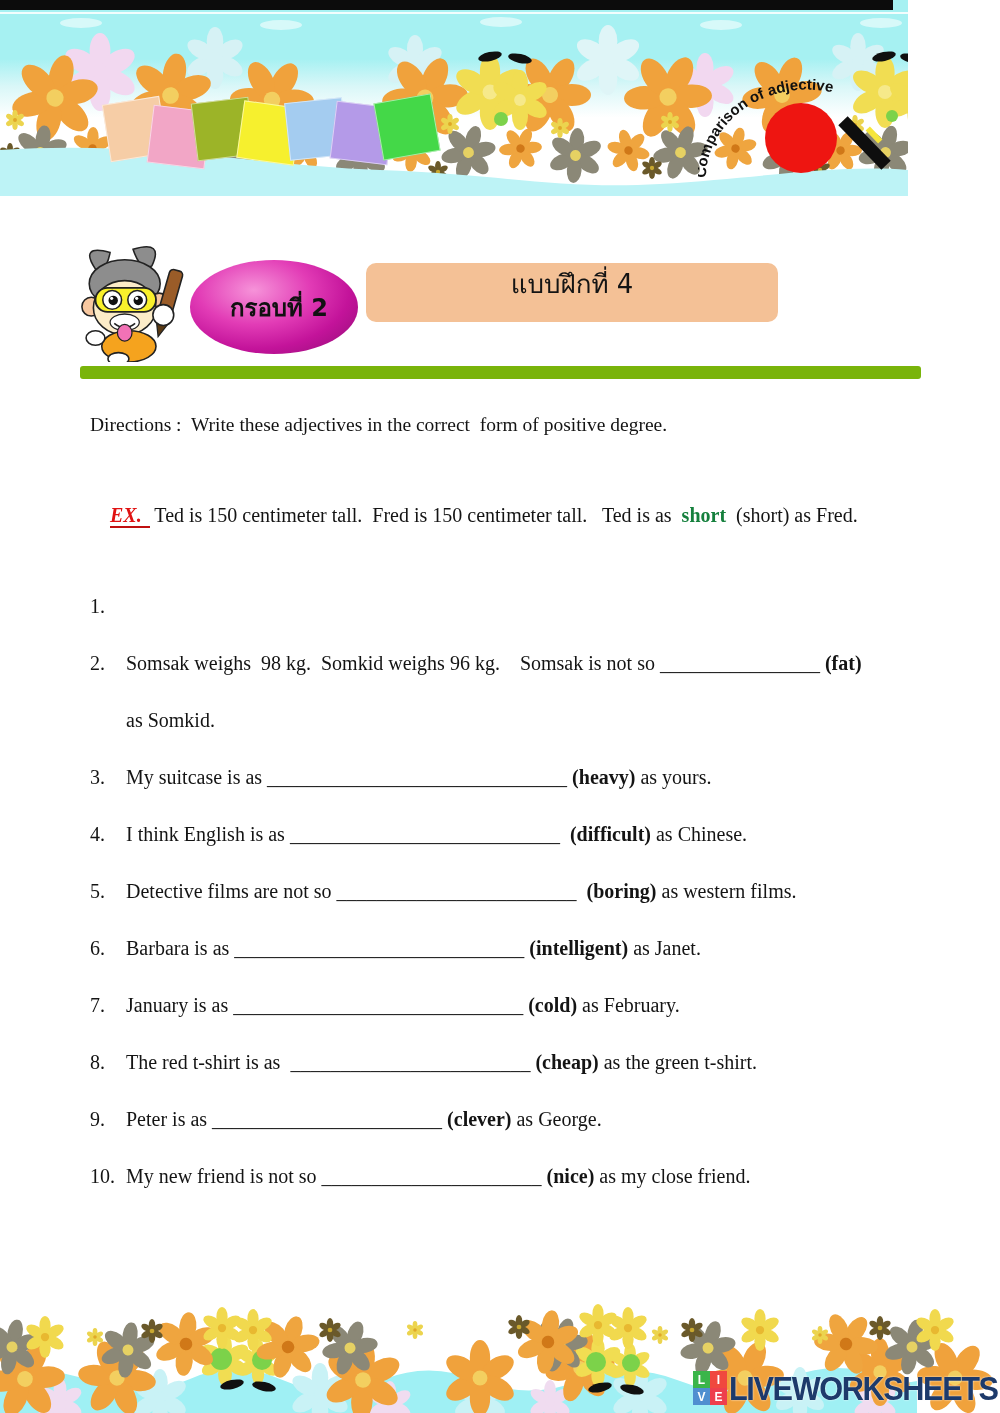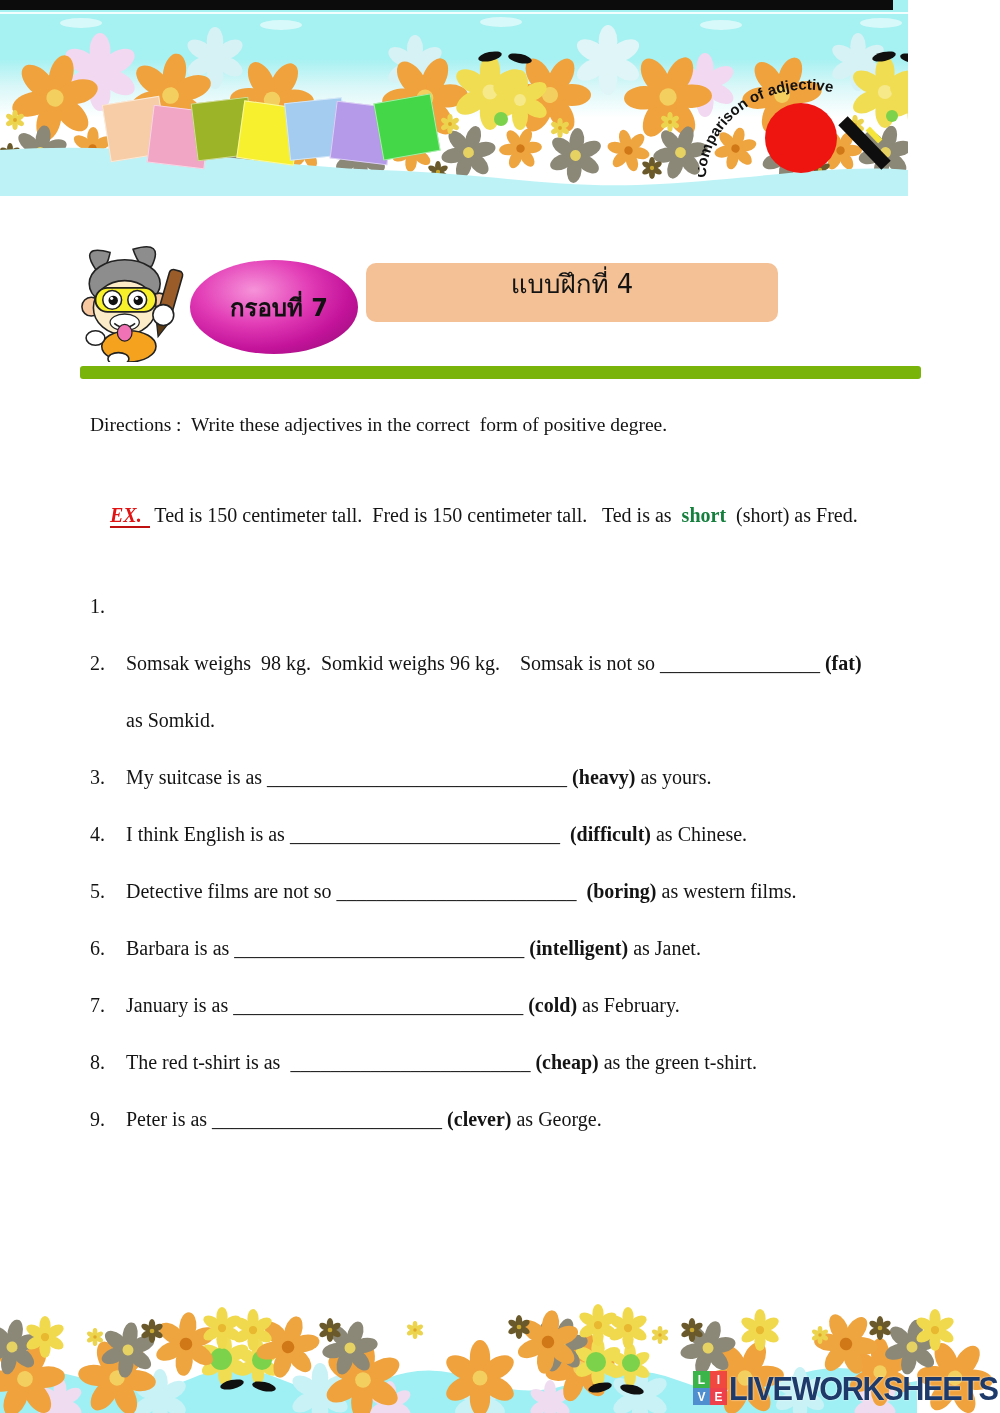--- a/index.html
+++ b/index.html
@@ -556,21 +556,21 @@
   <g transform="rotate(16 100 54)">
     <rect x="94" y="26" width="13" height="50" rx="4" fill="#9a5c28" stroke="#222" stroke-width="1.5"></rect>
     <polygon points="94,76 107,76 100.5,92" fill="#5a3a14" stroke="#222" stroke-width="1.2"></polygon>
   </g>
   <circle cx="95" cy="70" r="10" fill="#fff" stroke="#222" stroke-width="1.5"></circle>
   <ellipse cx="30" cy="92" rx="9" ry="7" fill="#fff" stroke="#222" stroke-width="1.5"></ellipse>
   <ellipse cx="52" cy="112" rx="10" ry="6" fill="#fff" stroke="#222" stroke-width="1.5"></ellipse>
 </svg>
 
 <div class="abs frame-oval">
-  <span>กรอบที่ 7</span>
+  <span>กรอบที่ 2</span>
 </div>
 
 <div class="abs ex-box">
   <span>แบบฝึกที่ 4</span>
 </div>
 
 <div class="abs divider"></div>
 
 <div class="abs sheet">
   <div class="directions">Directions :  Write these adjectives in the correct  form of positive degree.</div>
@@ -625,20 +625,26 @@
         <div class="ibody">
           <div class="line"><span>The red t-shirt is as  </span><span class="blank">________________________</span><span> </span><span class="b">(cheap)</span><span> as the green t-shirt.</span></div>
         </div>
       </div>
       <div class="item">
         <span class="num">9.</span>
         <div class="ibody">
           <div class="line"><span>Peter is as </span><span class="blank">_______________________</span><span> </span><span class="b">(clever)</span><span> as George.</span></div>
         </div>
       </div>
+      <div class="item">
+        <span class="num">10.</span>
+        <div class="ibody">
+          <div class="line"><span>My new friend is not so </span><span class="blank">______________________</span><span> </span><span class="b">(nice)</span><span> as my close friend.</span></div>
+        </div>
+      </div>
     </div>
 </div>
 
 <div class="abs bottom">
   <div id="bottom-deco">
       <svg class="bwave" viewBox="0 0 917 56" preserveAspectRatio="none">
         <path d="M0,22 Q45,6 90,24 Q140,44 190,22 Q235,2 280,22 Q330,44 385,22 Q430,4 480,24 Q530,44 585,22 Q630,4 680,24 Q730,44 790,20 Q840,2 880,20 Q900,28 917,24 L917,56 L0,56 Z" fill="#9ff0f4"></path>
       </svg>
       <svg viewBox="-56 -56 112 112" style="position: absolute; left: 131px; top: 87px; width: 58px; height: 58px; transform: rotate(0deg);">
         <ellipse cx="0" cy="-30" rx="15" ry="26" fill="#c9f2f6" transform="rotate(0)"></ellipse>

